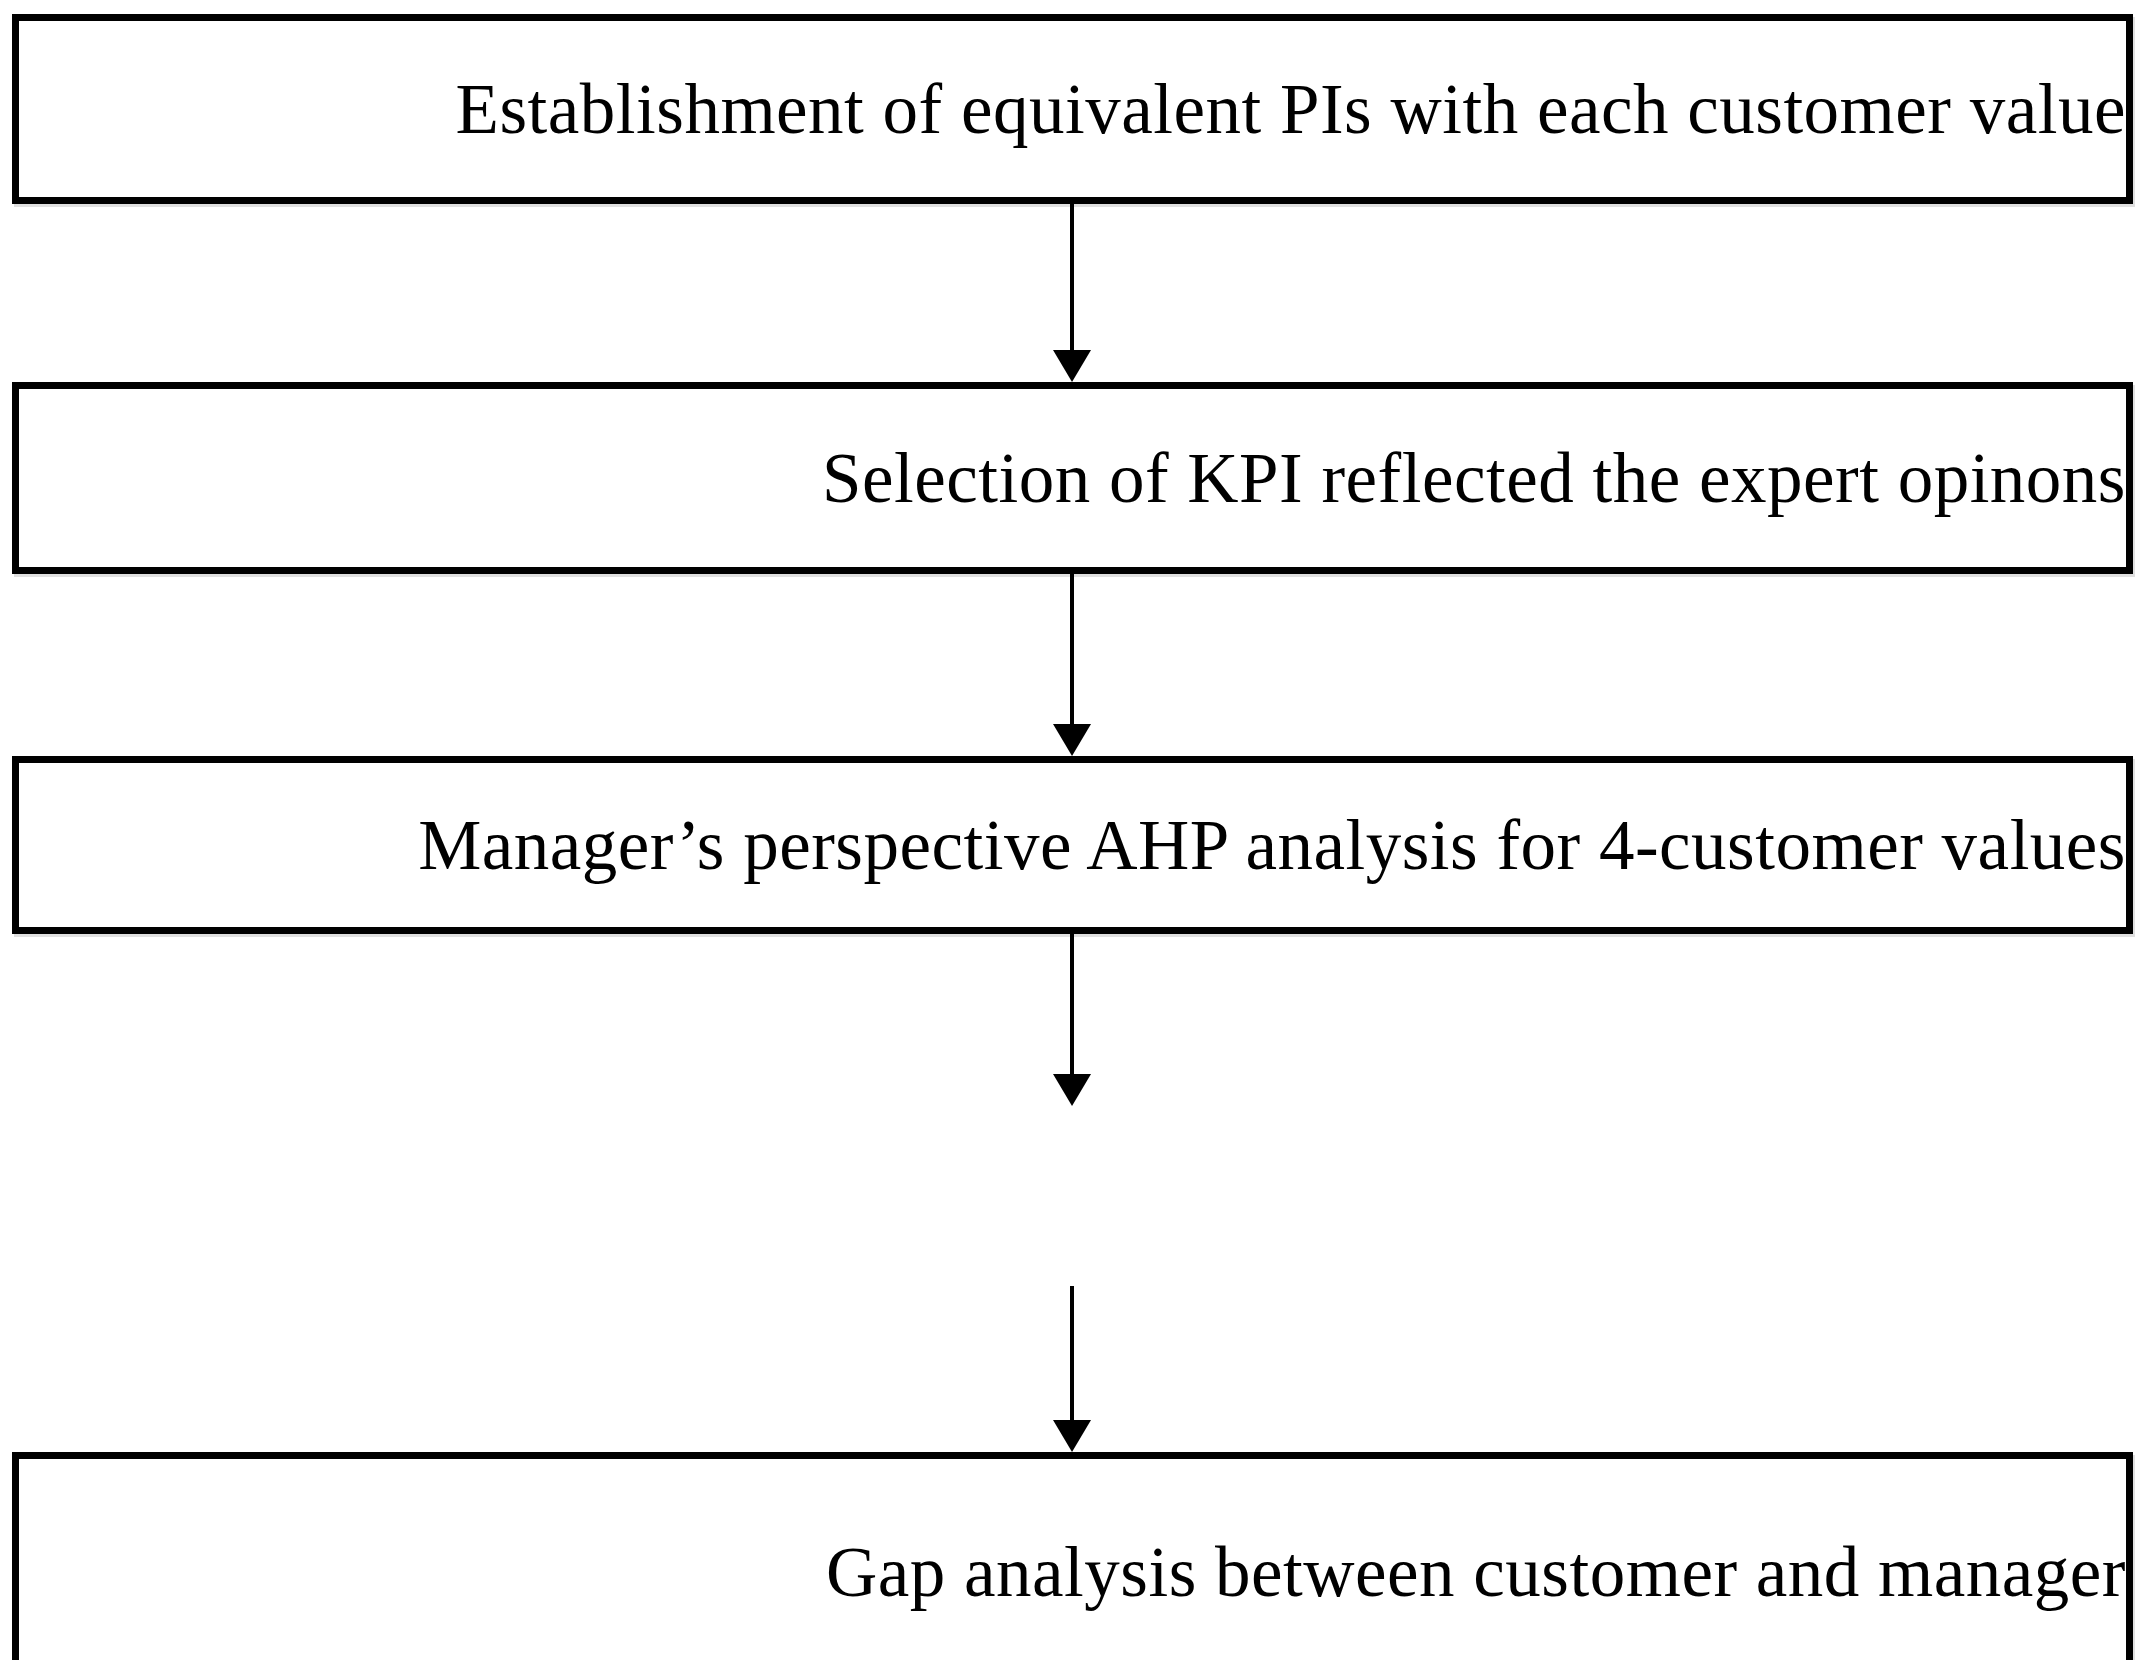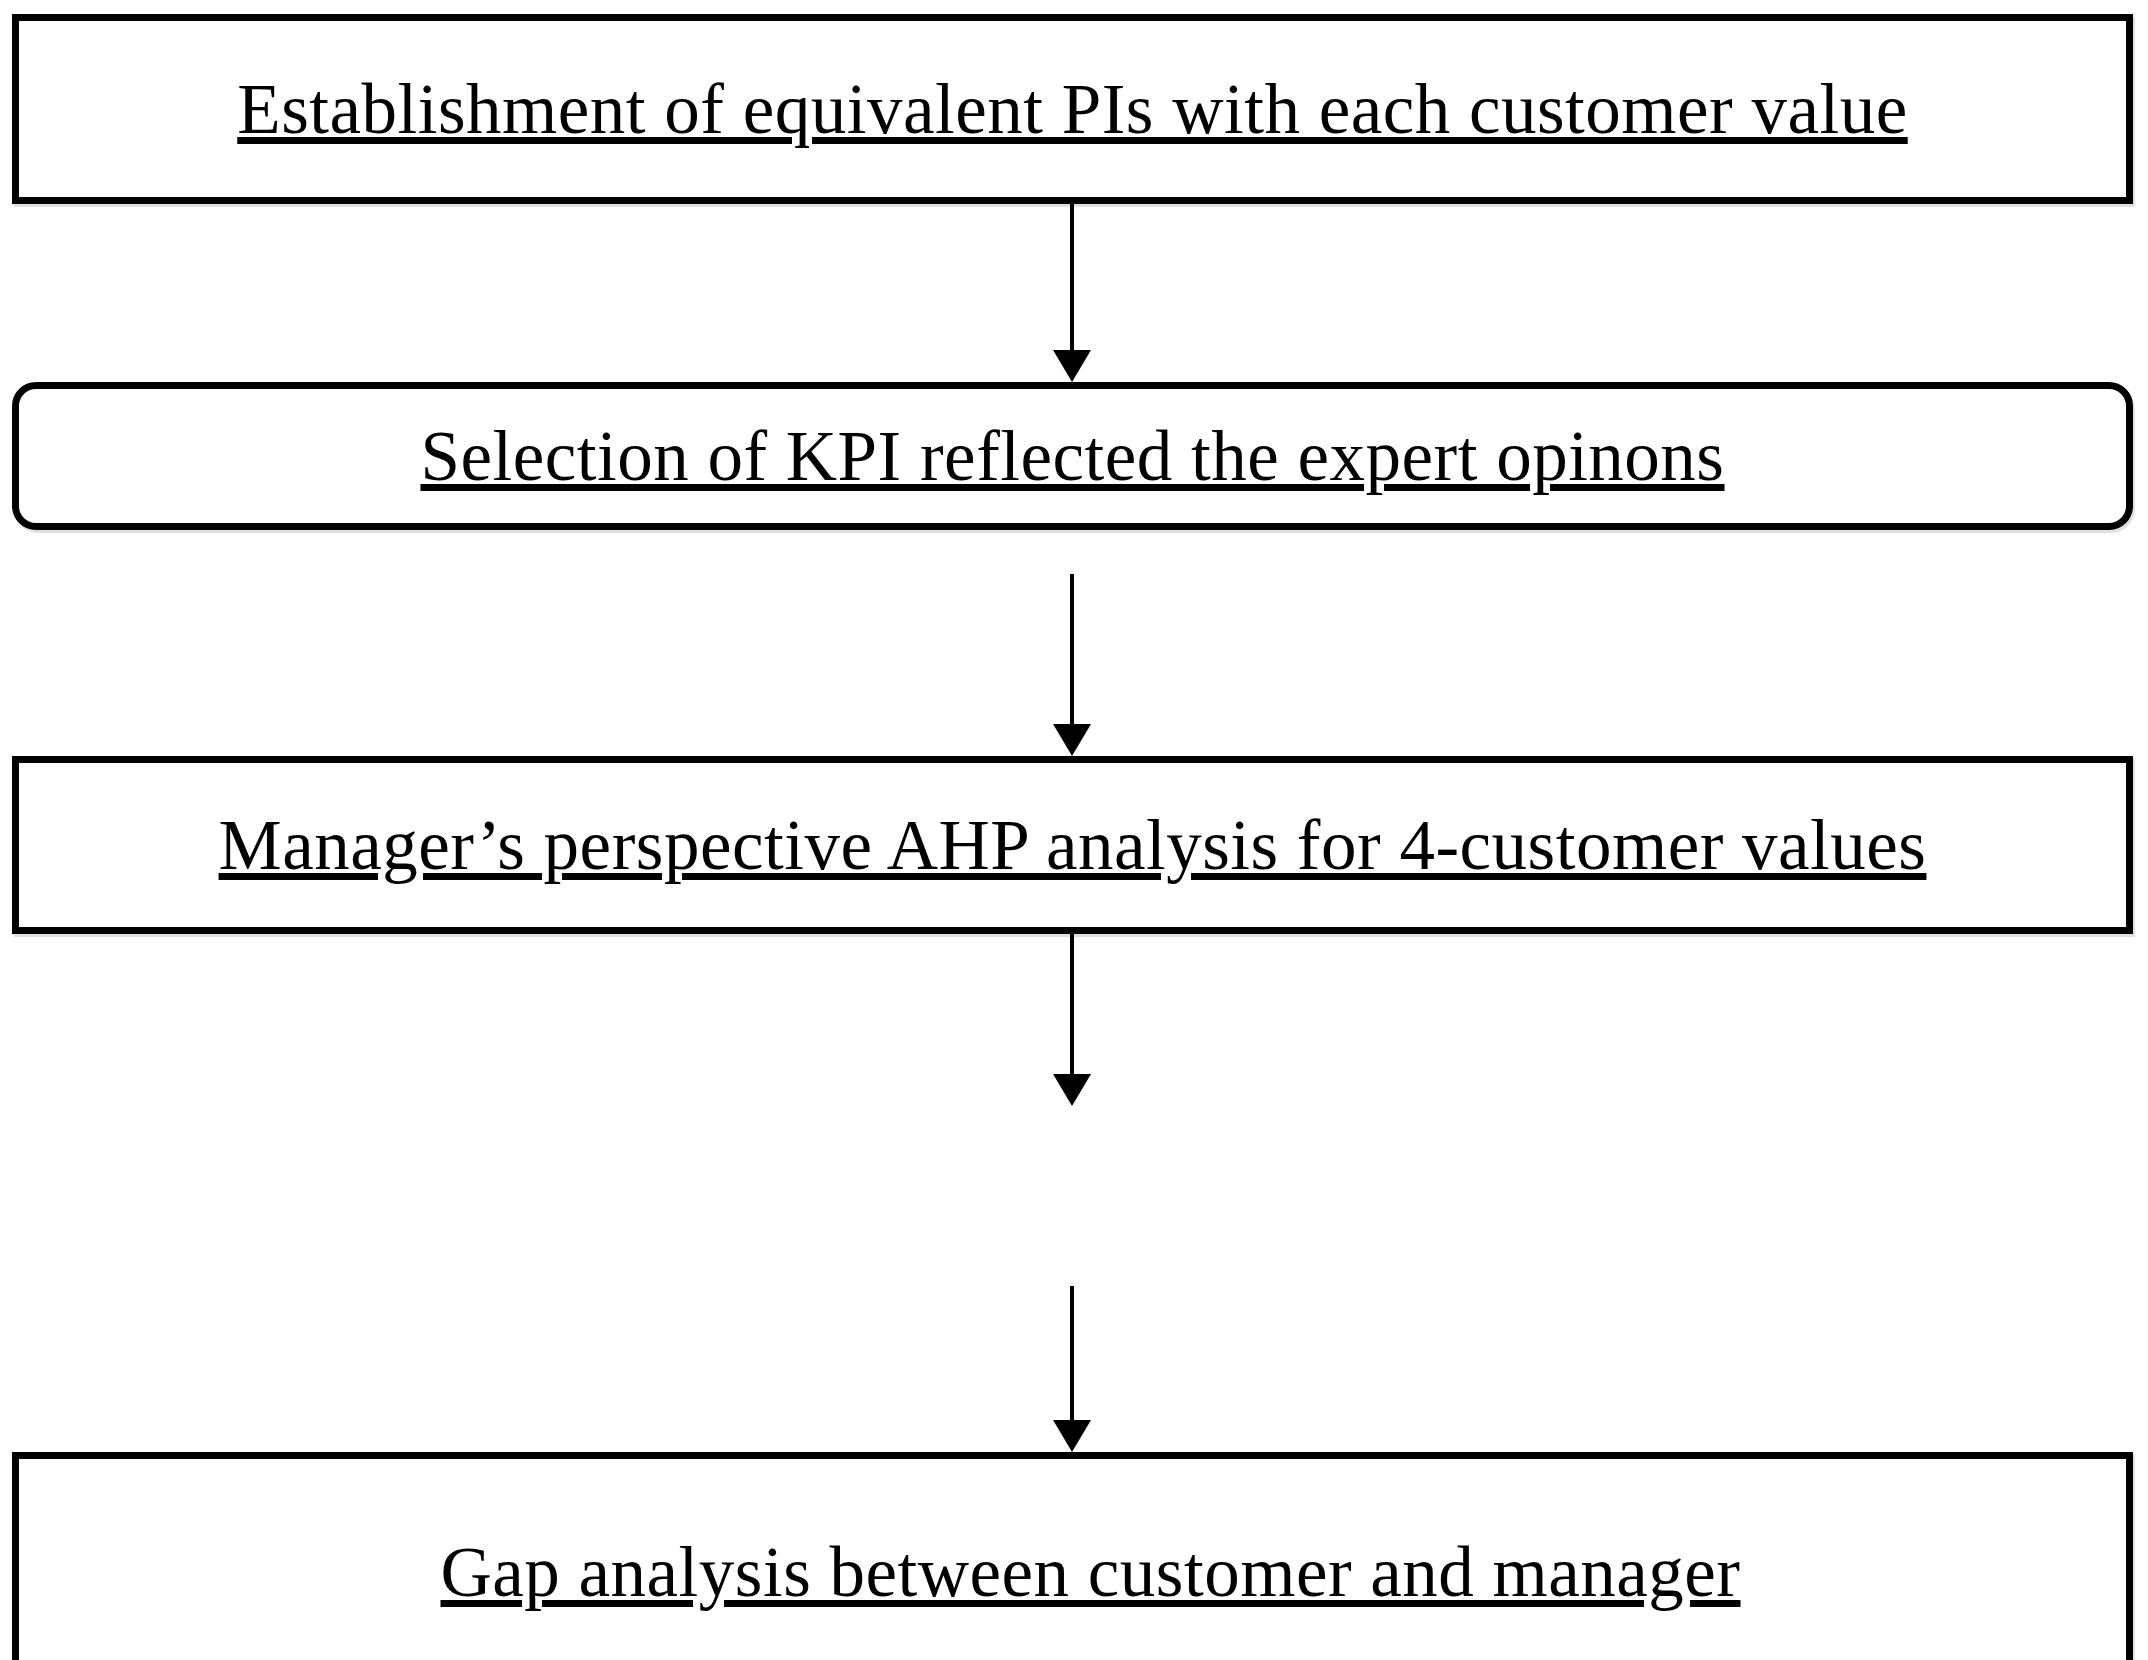--- a/index.html
+++ b/index.html
@@ -17,23 +17,22 @@
   }
   .flow-box {
     position: absolute;
     left: 12px;
     width: 2121px;
     border: 7px solid #000000;
     background: #ffffff;
     box-sizing: border-box;
     display: flex;
     align-items: center;
-    justify-content: center;
+    justify-content: flex-end;
     box-shadow: 2px 3px 0 rgba(0,0,0,0.12);
-    text-decoration: underline;
   }
   .flow-box .label {
     font-size: 71px;
     line-height: 1.1;
     color: #000000;
     text-align: center;
     white-space: nowrap;
     letter-spacing: 0.5px;
   }
   .arrow {
@@ -51,21 +50,21 @@
   }
   .arrow .head {
     width: 0;
     height: 0;
     border-left: 19px solid transparent;
     border-right: 19px solid transparent;
     border-top: 32px solid #000000;
     margin-top: -1px;
   }
   #box1 { top: 14px;   height: 190px; }
-  #box2 { top: 382px;  height: 148px; border-radius: 24px; }
+  #box2 { top: 382px;  height: 192px; }
   #box3 { top: 756px;  height: 178px; }
   #box4 { top: 1106px; height: 180px; }
   #box5 { top: 1452px; height: 240px; padding-left: 36px; }
   #arrow1 { top: 204px;  height: 178px; }
   #arrow2 { top: 574px;  height: 182px; }
   #arrow3 { top: 934px;  height: 172px; }
   #arrow4 { top: 1286px; height: 166px; }
 </style>
 </head>
 <body>

